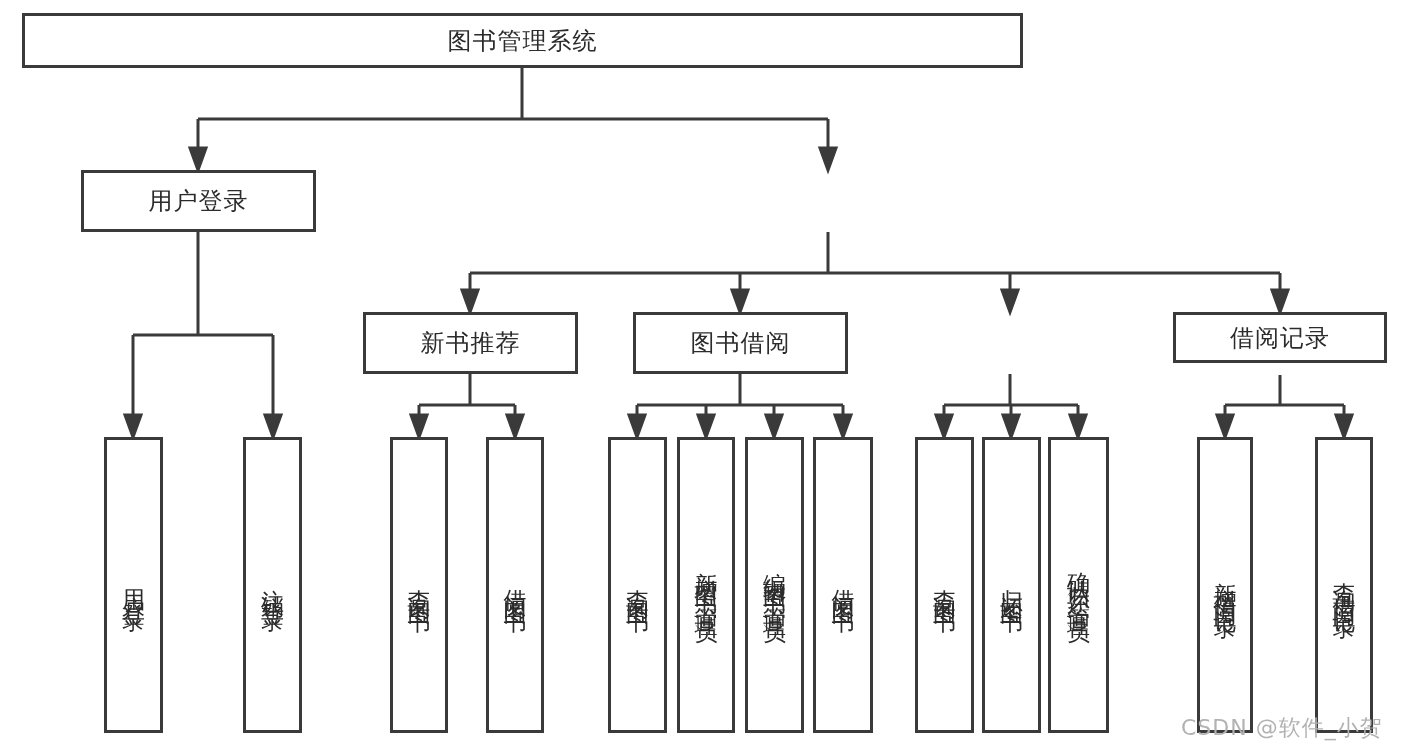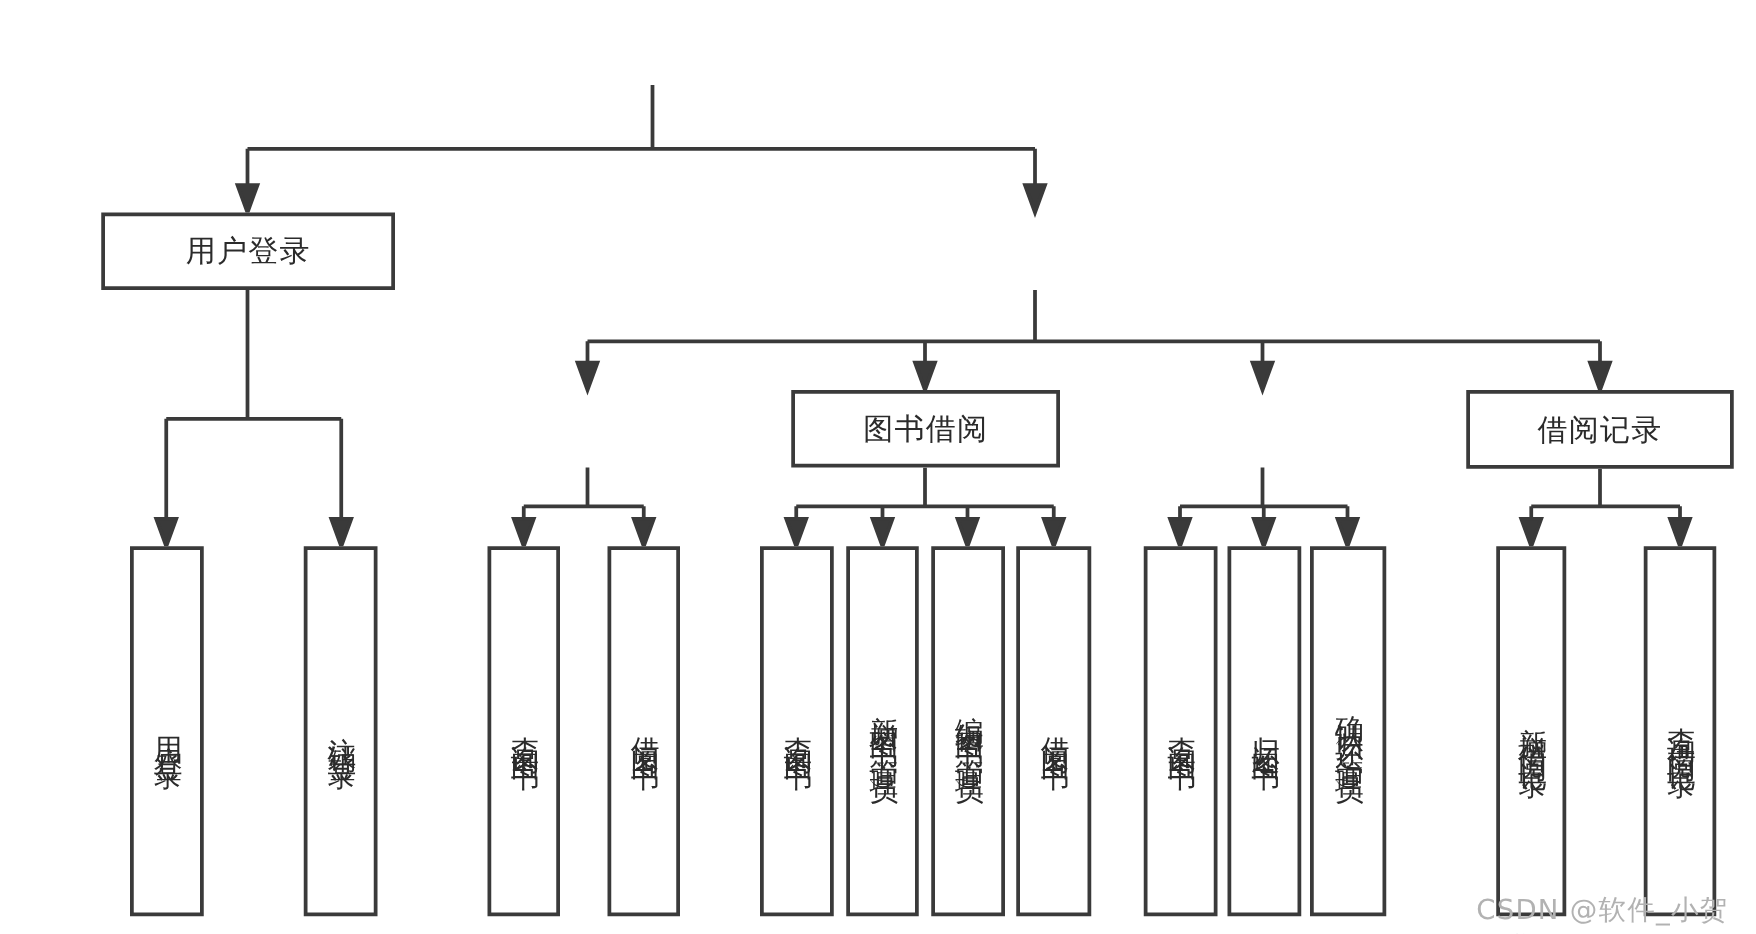--- a/index.html
+++ b/index.html
@@ -98,25 +98,27 @@
       </g>
 
       <g>
         <path fill="none" d="M1280 375 V405 M1225 405 H1344 M1225 405 V421 M1344 405 V421"></path>
         <polygon points="1217,415 1233,415 1225,437"></polygon>
         <polygon points="1336,415 1352,415 1344,437"></polygon>
       </g>
     </g>
   </svg>
 
+  <div class="node" style="left:22px;top:13px;width:1001px;height:55px">图书管理系统</div>
 
   <div class="node" style="left:81px;top:170px;width:235px;height:62px">用户登录</div>
 
+  <div class="node" style="left:363px;top:312px;width:215px;height:62px">新书推荐</div>
   <div class="node" style="left:633px;top:312px;width:215px;height:62px">图书借阅</div>
-  <div class="node" style="left:1173px;top:312px;width:214px;height:63px">借阅记录</div>
+  <div class="node" style="left:1173px;top:312px;width:214px;height:51px">借阅记录</div>
 
   <div class="node v" style="left:104px;top:437px;width:59px;height:296px">用户登录</div>
   <div class="node v" style="left:243px;top:437px;width:59px;height:296px">注销登录</div>
 
   <div class="node v" style="left:390px;top:437px;width:58px;height:296px">查询图书</div>
   <div class="node v" style="left:486px;top:437px;width:58px;height:296px">借阅图书</div>
 
   <div class="node v" style="left:608px;top:437px;width:59px;height:296px">查询图书</div>
   <div class="node v" style="left:677px;top:437px;width:58px;height:296px">新增图书（管理员）</div>
   <div class="node v" style="left:745px;top:437px;width:59px;height:296px">编辑图书（管理员）</div>

